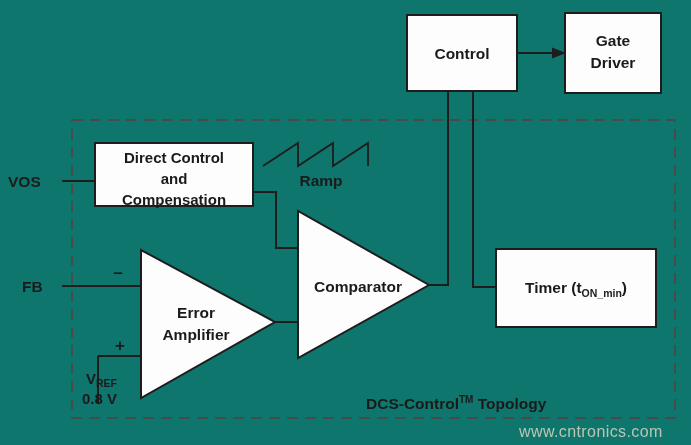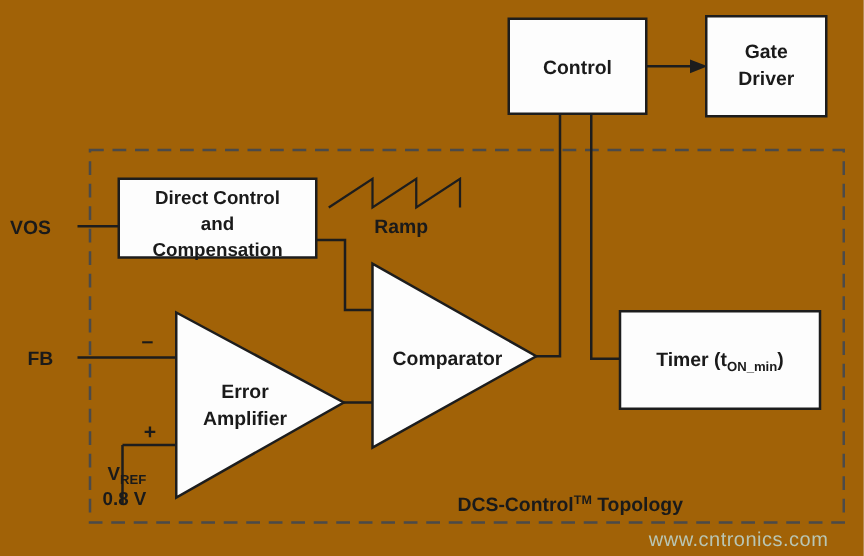--- a/index.html
+++ b/index.html
@@ -10,21 +10,21 @@
     width: 691px;
     height: 445px;
     background: #e6e7e9;
     font-family: "Liberation Sans", sans-serif;
     overflow: hidden;
   }
   #diagram-root {
     position: relative;
     width: 691px;
     height: 445px;
-    background: #a16207;
+    background: #0f766e;
   }
   svg.canvas {
     position: absolute;
     left: 0;
     top: 0;
     width: 691px;
     height: 445px;
   }
   .blk {
     fill: #fdfdfd;

